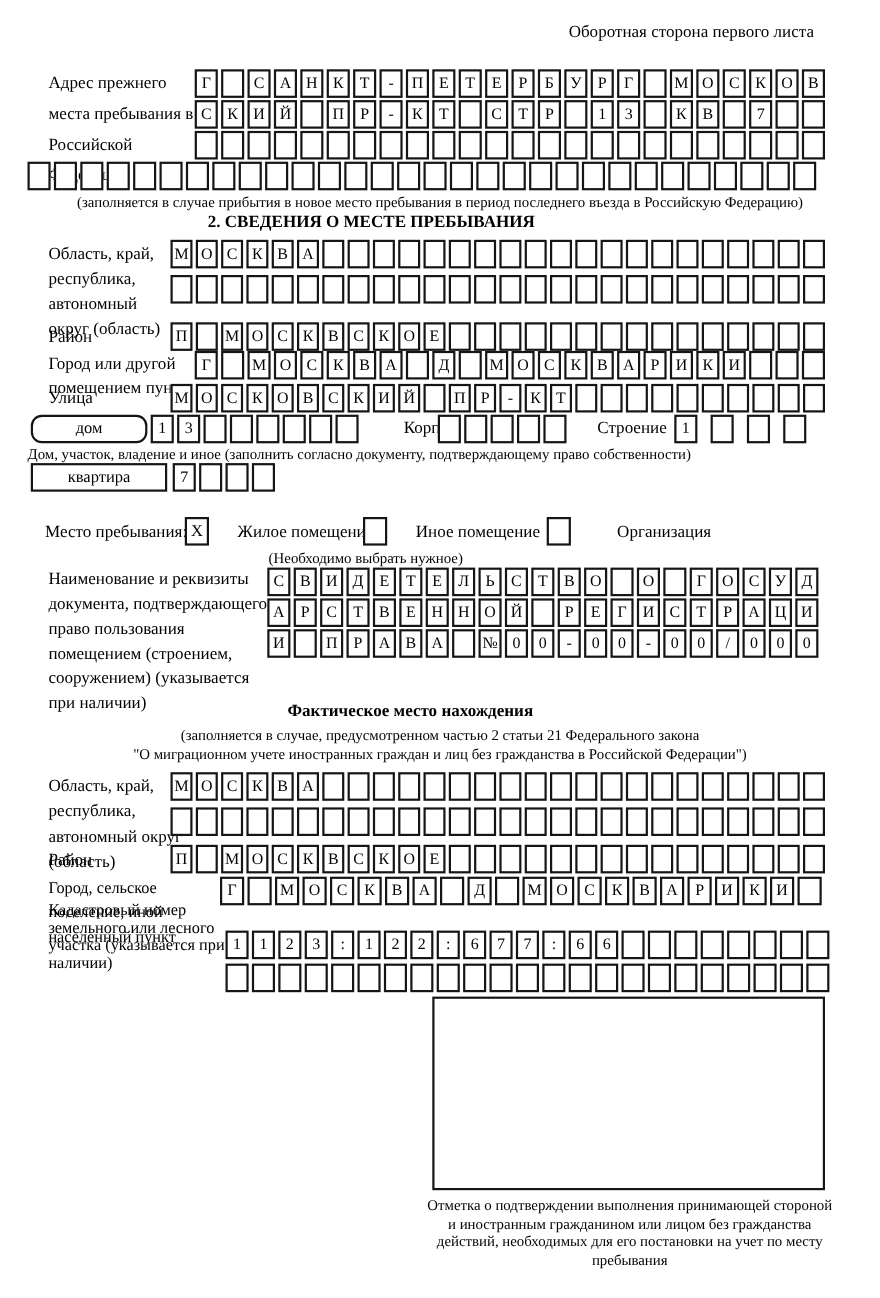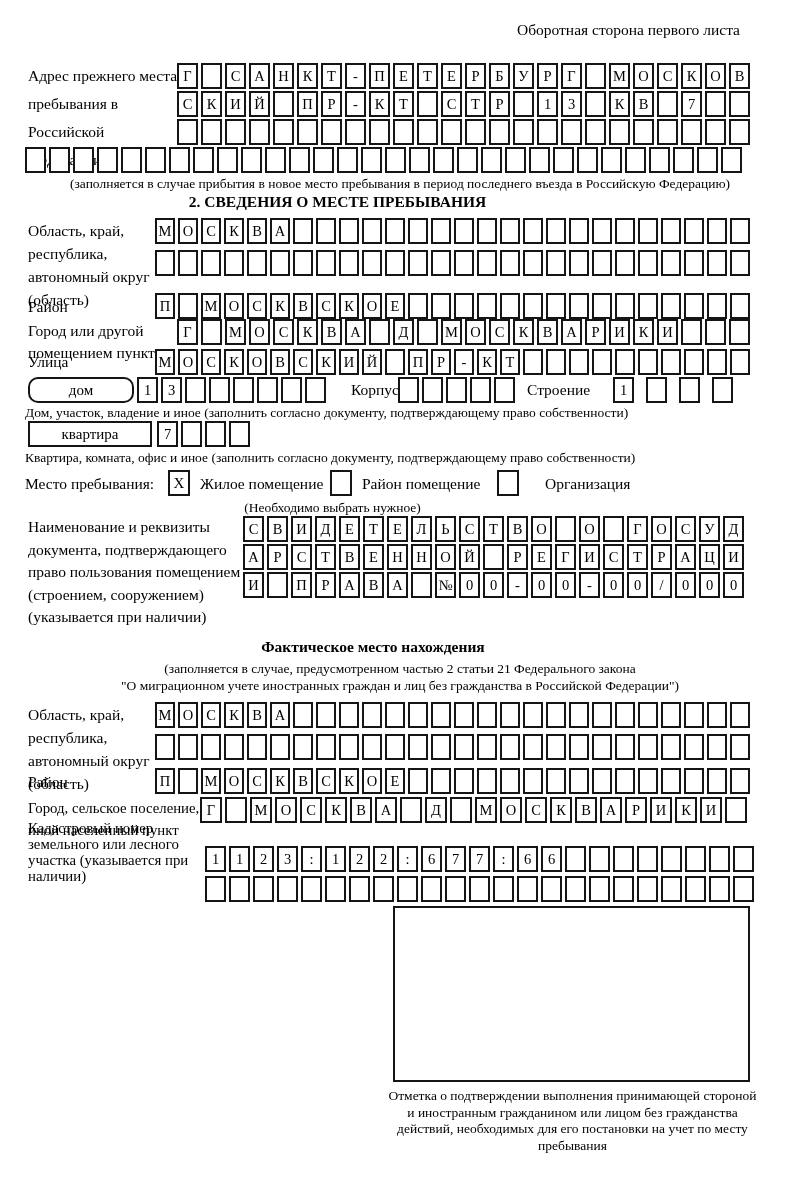--- a/index.html
+++ b/index.html
@@ -1,20 +1,20 @@
 <!DOCTYPE html>
 <html lang="ru"><head>
 <meta charset="utf-8">
 <style>
   * { margin:0; padding:0; box-sizing:border-box; }
   html,body { background:#ffffff; }
   body { font-family:"Liberation Serif","DejaVu Serif",serif; color:#000; }
   .page { position:relative; width:800px; height:1180px; background:#fff; overflow:hidden; }
   .abs { position:absolute; }
-  .label { font-size:15.5px; line-height:1.3; }
+  .label { font-size:15.5px; line-height:1.3;padding-left:16px; }
   .caption { font-size:13.5px; }
   .title { font-weight:bold; font-size:15.5px; text-align:center; }
   .cellrow { display:flex; gap:3px; }
   .cellrow .cell {
     flex:0 0 auto; width:21px; height:26px; border:2px solid #151515;
     display:flex; align-items:center; justify-content:center;
     font-size:14.5px; background:#fff;
   }
   .c20 .cell { width:20px; }
   .c22 .cell { width:22px; }
@@ -320,27 +320,26 @@
     </div>
   <div class="abs caption" style="left:25px; top:405px; width:760px;">Дом, участок, владение и иное (заполнить согласно документу, подтверждающему право собственности)</div>
 
   <div class="abs wbox" style="left:28px; top:421px; width:124px;">квартира</div>
   <div class="abs cellrow" style="left:157px; top:421px;">
       <span class="cell">7</span>
       <span class="cell"></span>
       <span class="cell"></span>
       <span class="cell"></span>
     </div>
-  <div class="abs caption" style="left:25px; top:450px; width:760px;">Квартира, комната, офис и иное (заполнить согласно документу, подтверждающему право собственности)</div>
 
   <div class="abs label" style="left:25px; top:474px;">Место пребывания:</div>
   <div class="abs checkbox" style="left:168px; top:470px;">X</div>
   <div class="abs label" style="left:200px; top:474px;">Жилое помещение</div>
   <div class="abs checkbox" style="left:330px; top:470px;"></div>
-  <div class="abs label" style="left:362px; top:474px;">Район помещение</div>
+  <div class="abs label" style="left:362px; top:474px;">Иное помещение</div>
   <div class="abs checkbox" style="left:497px; top:470px;"></div>
   <div class="abs label" style="left:545px; top:474px;">Организация</div>
   <div class="abs caption center" style="left:0; top:500px; width:665px;">(Необходимо выбрать нужное)</div>
 
   <div class="abs label" style="left:28px; top:516px; width:220px; line-height:22.5px;">Наименование и реквизиты документа, подтверждающего право пользования помещением (строением, сооружением) (указывается при наличии)</div>
   <div class="abs cellrow" style="left:243px; top:516px;">
       <span class="cell">С</span>
       <span class="cell">В</span>
       <span class="cell">И</span>
       <span class="cell">Д</span>

